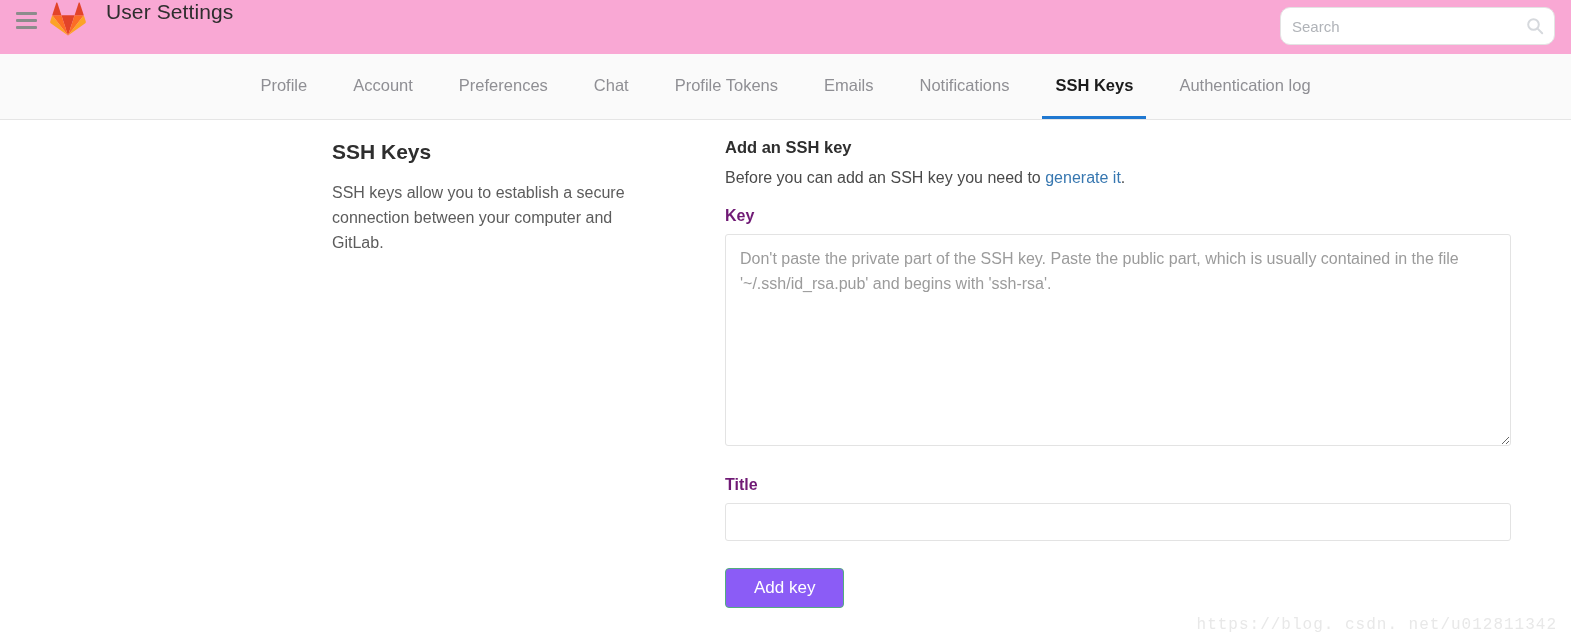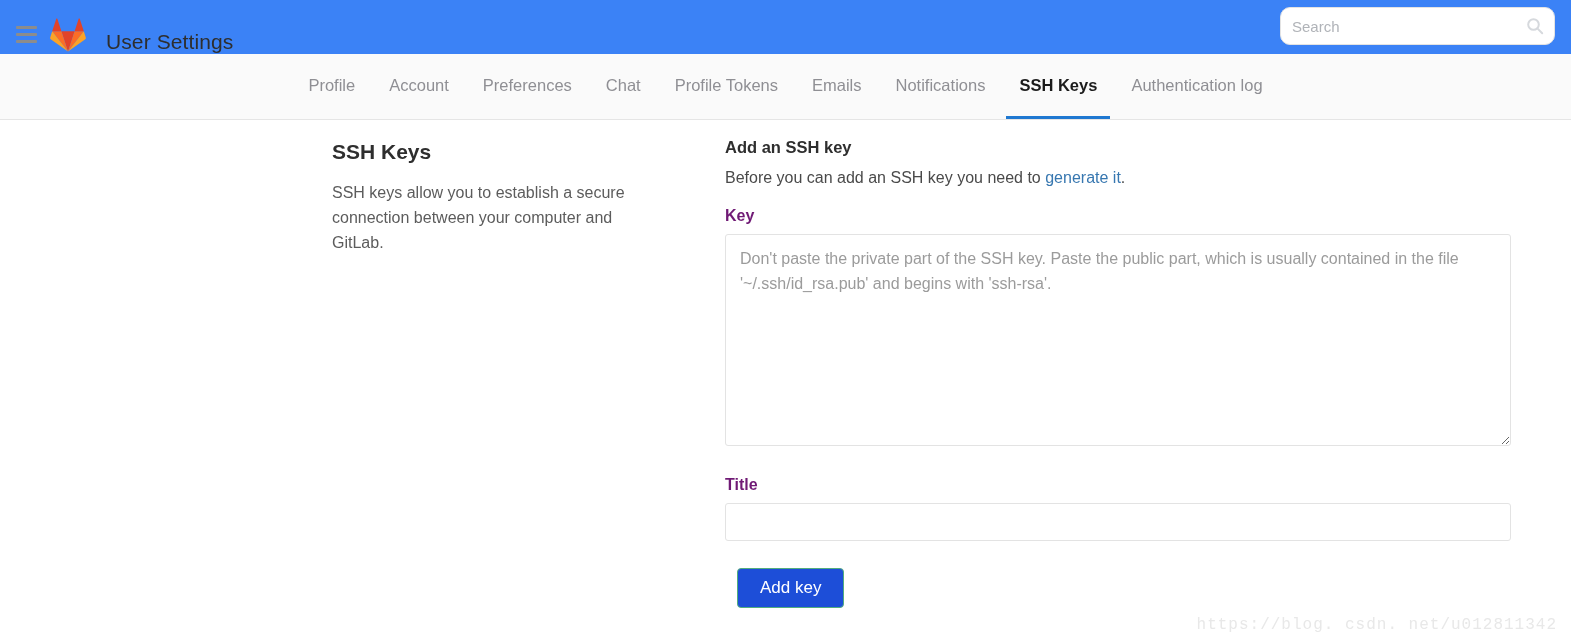--- a/index.html
+++ b/index.html
@@ -10,23 +10,23 @@
     height: 638px;
     overflow: hidden;
     background: #ffffff;
     font-family: "Liberation Sans", sans-serif;
   }
 
   
   .topbar {
     position: relative;
     height: 54px;
-    background: #3b82f6;
-    display: flex;
-    align-items: flex-end;
+    background: #f9a8d4;
+    display: flex;
+    align-items: flex-start;
     padding-left: 4px;
   }
   .hamburger {
     width: 40px;
     height: 40px;
     display: flex;
     flex-direction: column;
     justify-content: center;
     align-items: center;
     gap: 4px;
@@ -89,21 +89,21 @@
     height: 66px;
     background: #fafafa;
     border-bottom: 1px solid #e5e5e5;
     display: flex;
     align-items: flex-end;
     justify-content: center;
   }
   .nav-list {
     display: flex;
     align-items: flex-end;
-    gap: 0px;
+    gap: 12px;
     height: 100%;
     padding-bottom: 0;
   }
   .nav-item {
     position: relative;
     display: flex;
     align-items: center;
     height: 100%;
     padding: 0 17px 0 17px;
     font-size: 16.5px;
@@ -205,30 +205,29 @@
     padding: 0 12px;
     font-size: 16px;
     font-family: "Liberation Sans", sans-serif;
     color: #333;
     outline: none;
     background: #fff;
   }
 
   .add-key-button {
     margin-top: 27px;
-    background: #1d4ed8;
+    background: #8b5cf6;
     border: 1px solid #52ad7e;
     border-radius: 4px;
     color: #ffffff;
     font-size: 17px;
     font-family: "Liberation Sans", sans-serif;
-    padding: 9px 22px;
+    padding: 9px 28px;
     cursor: pointer;
     line-height: 1.2;
-    margin-left: 12px;
   }
 
   .watermark {
     position: absolute;
     right: 14px;
     bottom: 4px;
     font-family: "Liberation Mono", monospace;
     font-size: 16px;
     color: #e8e8e8;
     letter-spacing: 1px;

